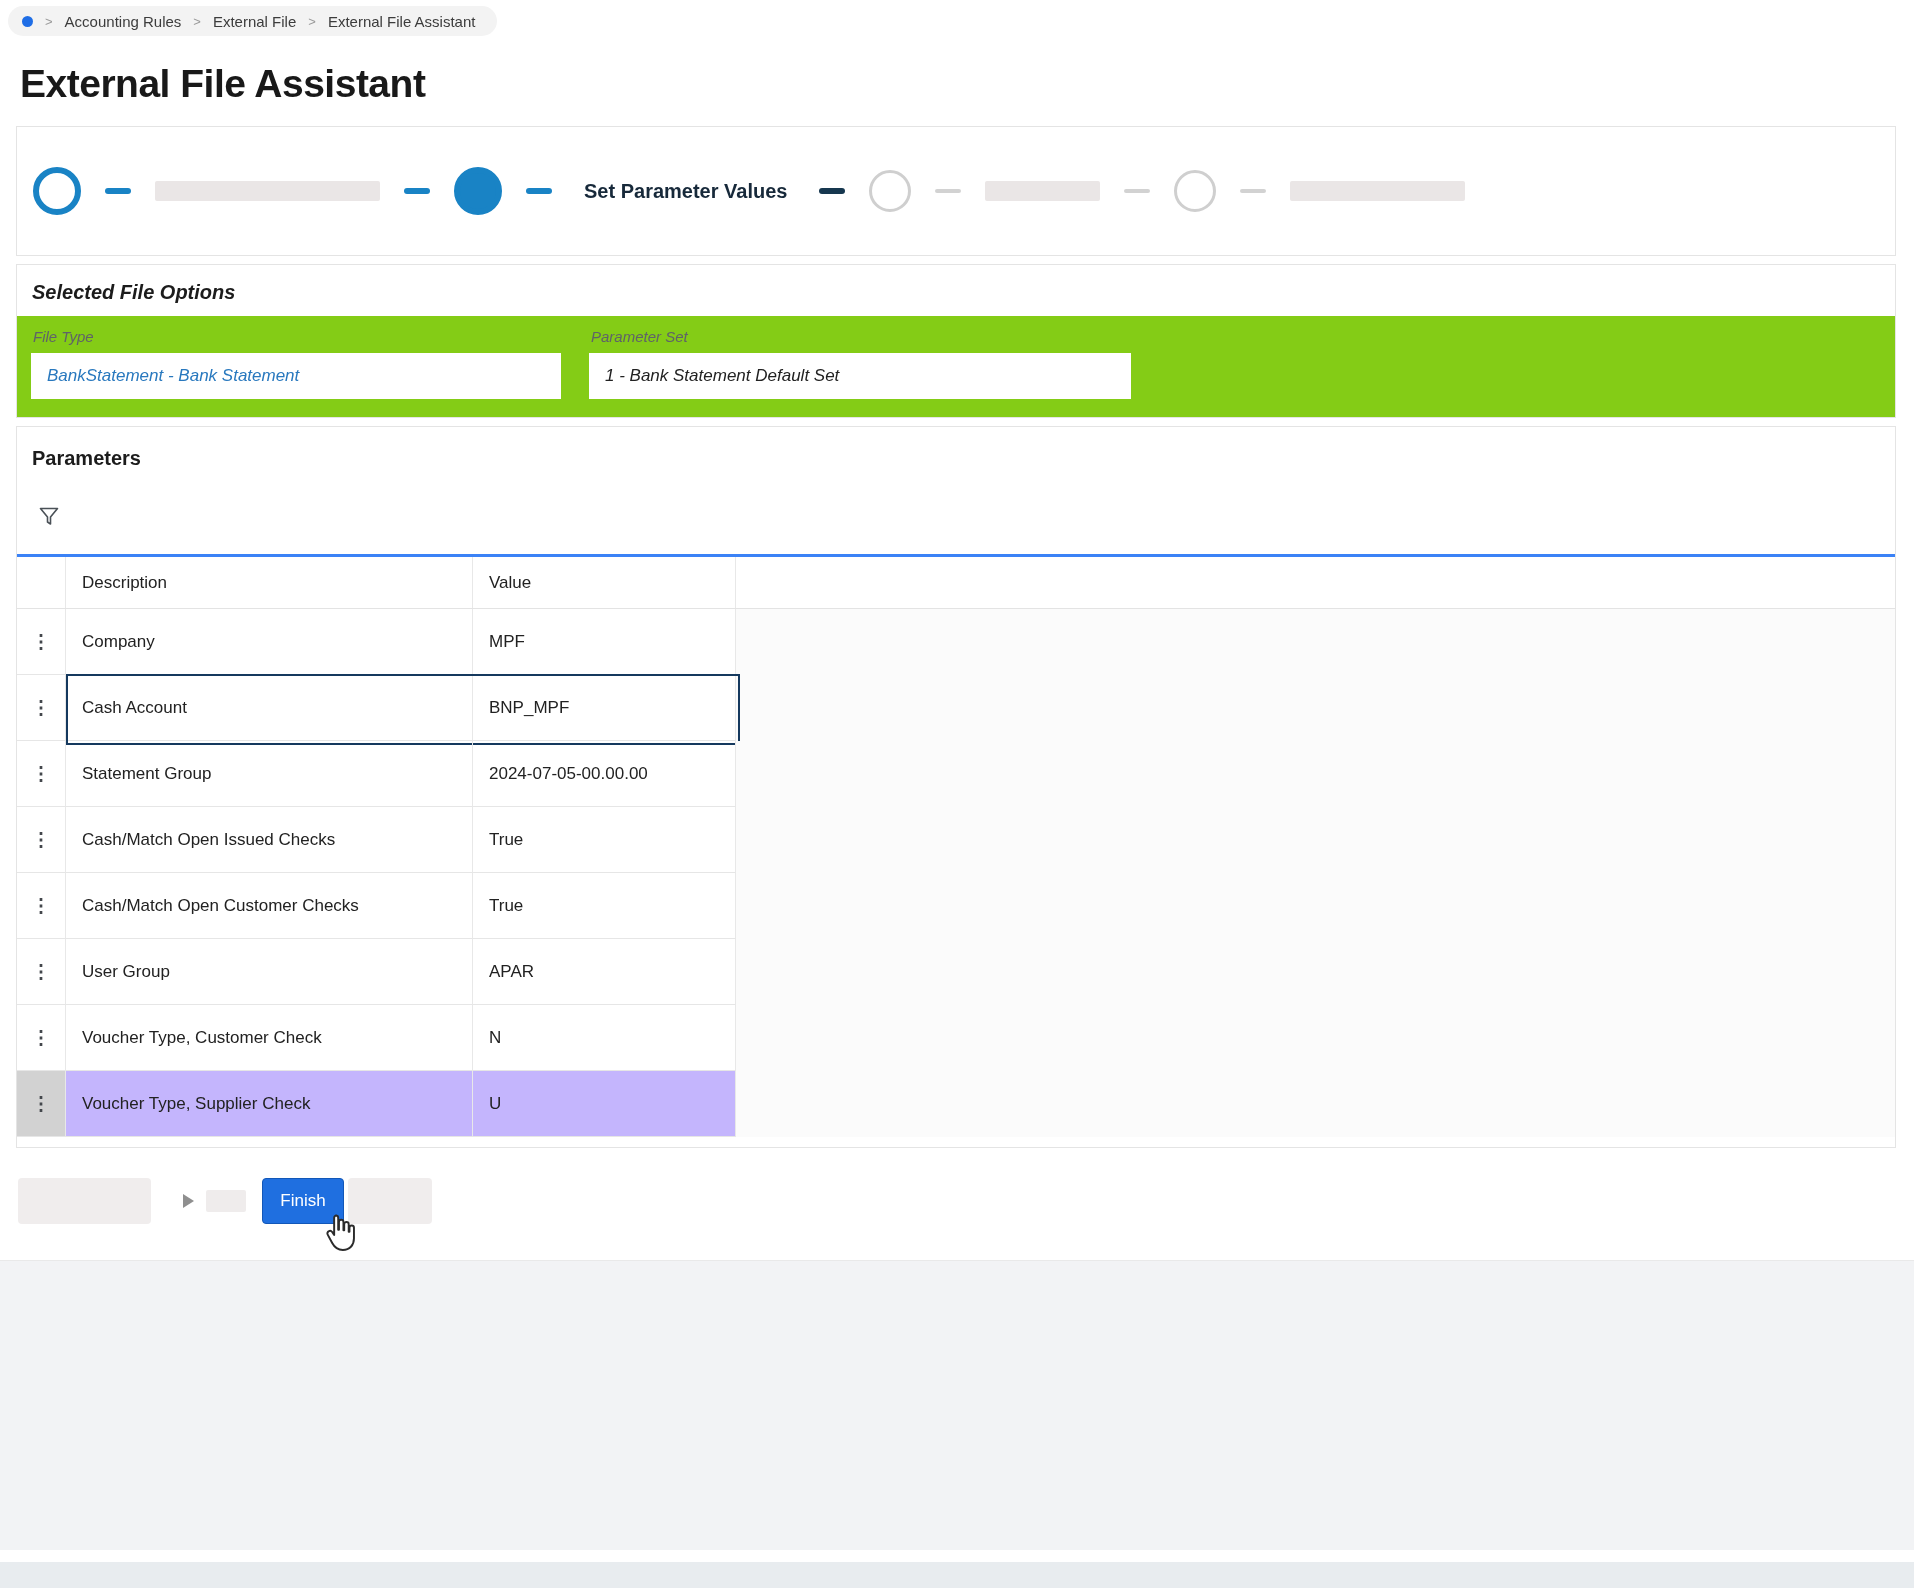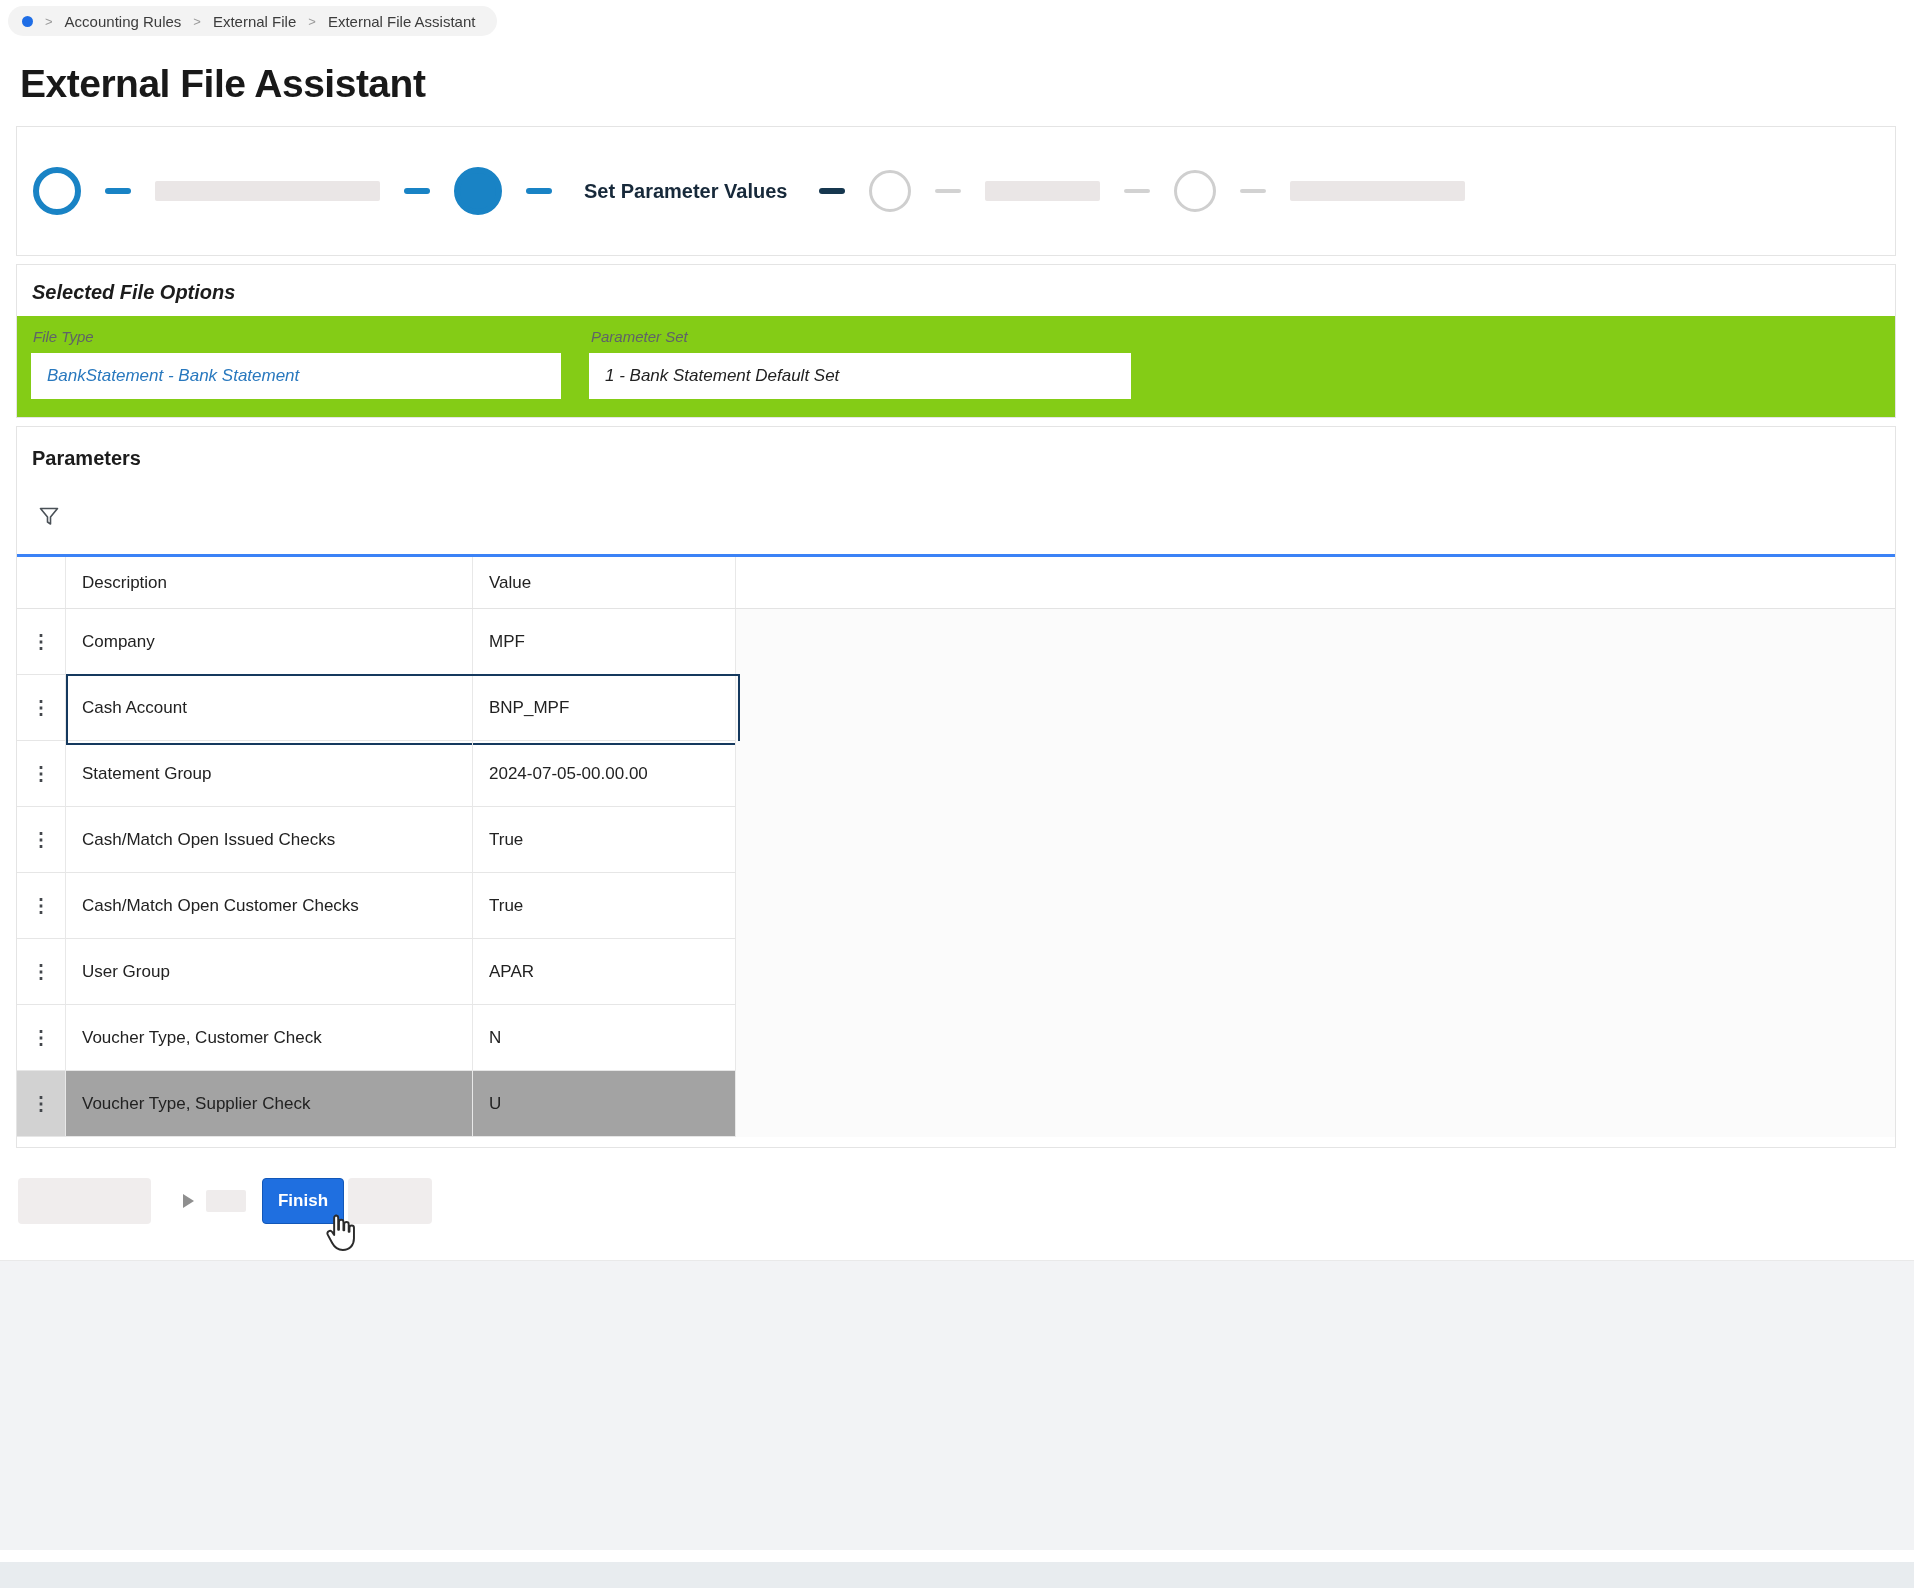--- a/index.html
+++ b/index.html
@@ -71,34 +71,34 @@
   .c-val   { width:263px; padding-left:16px; border-right:1px solid #e8e8e8; border-bottom:1px solid #e6e6e6; font-size:17px; color:#222; }
   .c-rest  { flex:1; background:#fbfbfb; }
   .thead .c-kebab, .thead .c-desc, .thead .c-val { border-bottom:none; height:100%; }
   .kebab-icon { font-size:19px; font-weight:700; color:#43474c; line-height:1; cursor:pointer; }
 
   .row-selected::after {
     content:""; position:absolute; left:49px; top:-1px;
     width:670px; height:calc(100% + 1px);
     border:2px solid #15395e; pointer-events:none;
   }
-  .row-hover .c-desc, .row-hover .c-val { background:#a3a3a3; }
+  .row-hover .c-desc, .row-hover .c-val { background:#c4b5fd; }
   .row-hover .c-kebab { background:#d2d2d2; }
 
   
   .footer-bar { margin:30px 0 0 18px; display:flex; align-items:center; height:46px; }
   .btn-ph { height:46px; background:#f0eded; border-radius:4px; border:none; cursor:pointer; }
   .btn-ph-1 { width:133px; }
   .btn-ph-2 { width:84px; margin-left:4px; }
   .tri-icon { width:0; height:0; border-left:11px solid #8f8f8f; border-top:7px solid transparent; border-bottom:7px solid transparent; margin-left:32px; cursor:pointer; }
   .ph-mini { width:40px; height:22px; background:#efecec; border-radius:2px; margin-left:12px; }
   .finish-btn {
     height:46px; width:82px; margin-left:16px;
     background:#1f6fe0; border:1px solid #1257b8; border-radius:4px;
-    color:#fff; font-size:17px; font-family:"Liberation Sans",sans-serif; cursor:pointer;font-weight:bold;
+    color:#fff; font-size:17px; font-family:"Liberation Sans",sans-serif; cursor:pointer;
   }
 
   .cursor-hand { position:absolute; left:322px; top:1212px; pointer-events:none; }
 
   
   .page-bottom { margin-top:36px; height:290px; background:#f2f3f5; border-top:1px solid #e9e9e9; }
   .bottom-strip { position:absolute; left:0; bottom:0; width:100%; height:26px; background:#e8ecef; }
 </style>
 </head>
 <body>

